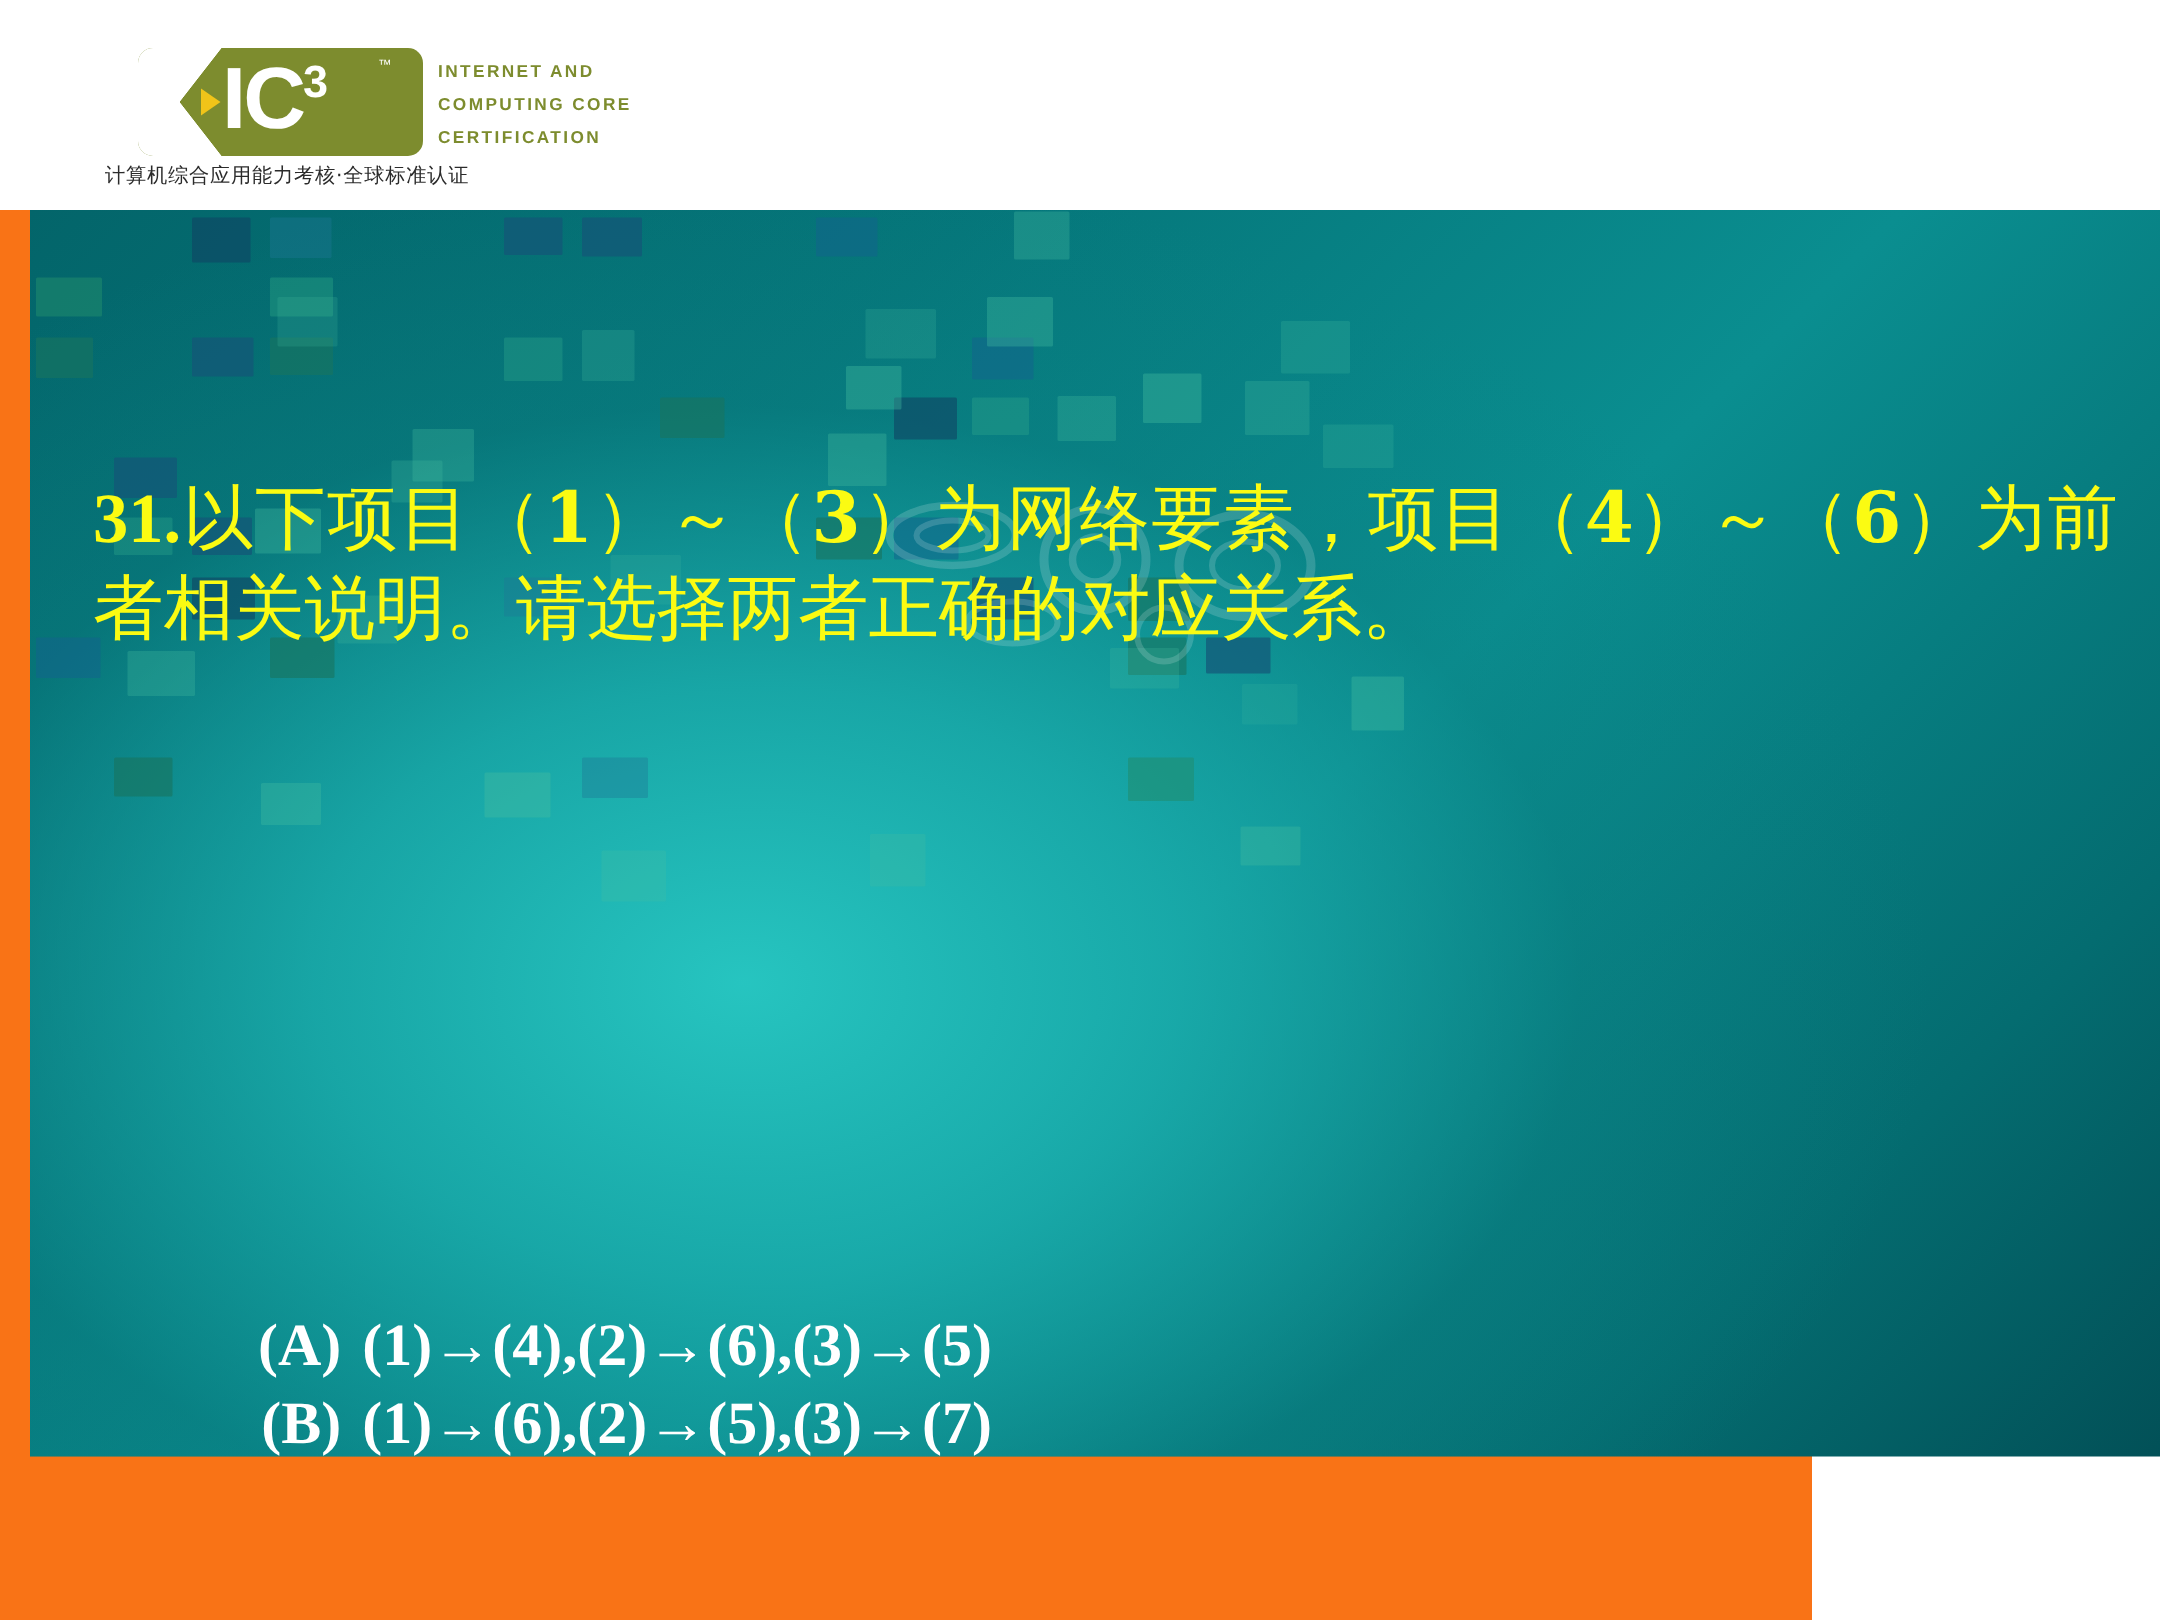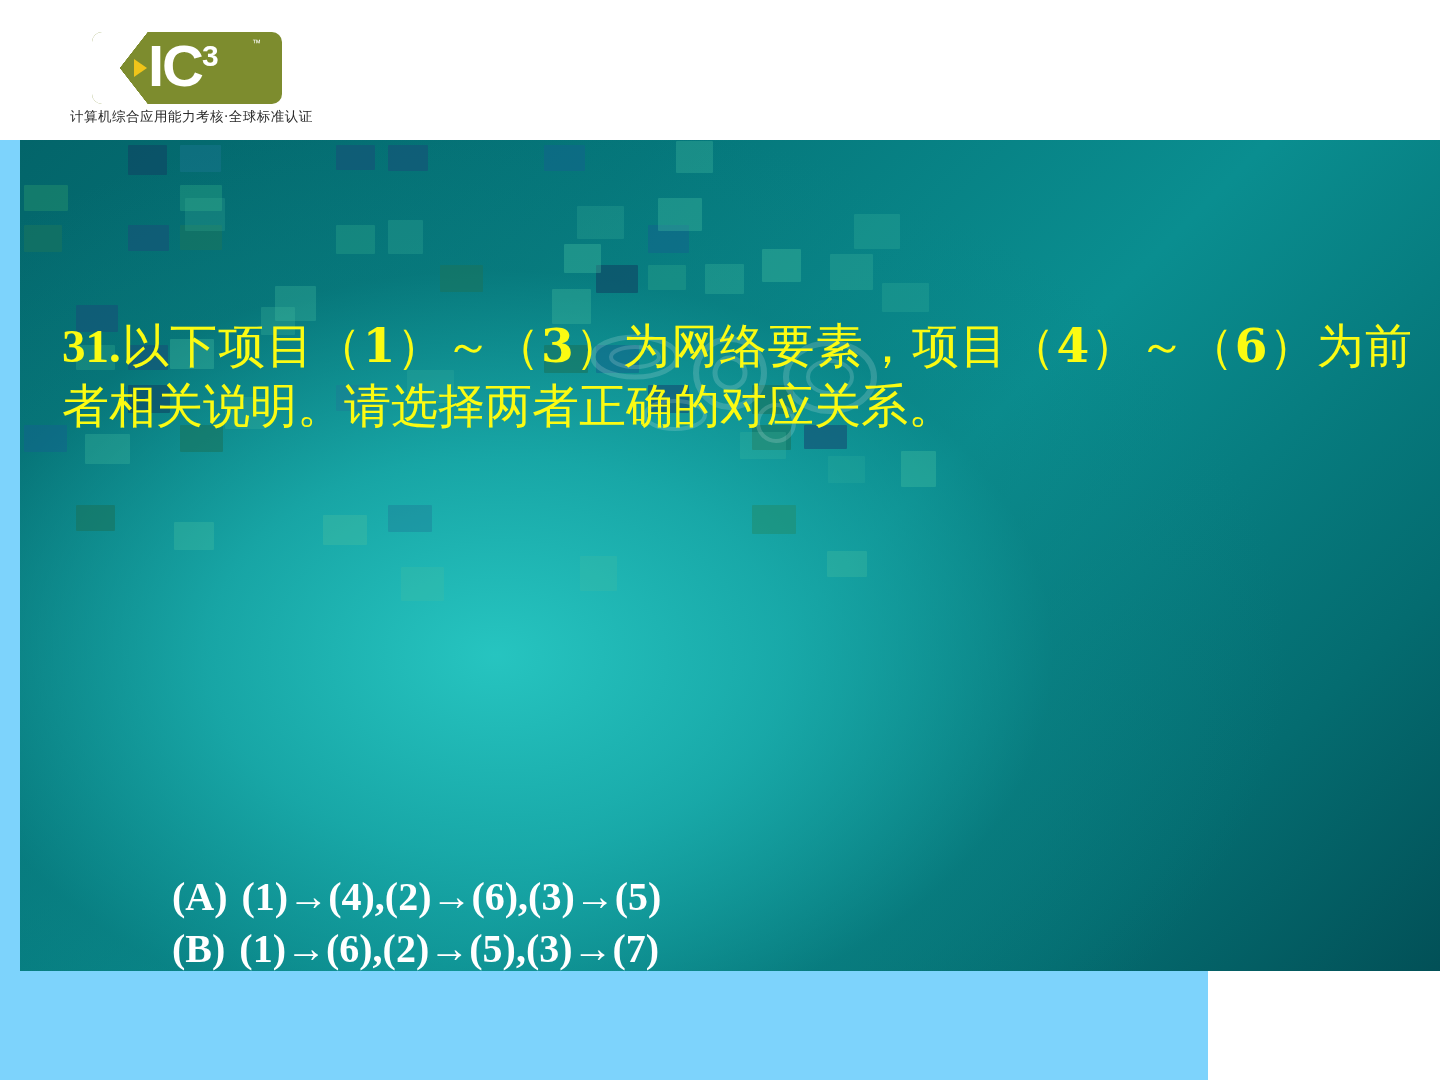--- a/index.html
+++ b/index.html
@@ -12,21 +12,21 @@
     height: 1080px;
     overflow: hidden;
     font-family: "Liberation Serif", "DejaVu Serif", serif;
   }
 
   
   .page {
     position: relative;
     width: 1208px;
     height: 1080px;
-    background: #7dd3fc;
+    background: #f97316;
   }
 
   
   .header {
     position: absolute;
     left: 0;
     top: 0;
     width: 1440px;
     height: 140px;
     background: #ffffff;
@@ -223,36 +223,42 @@
 
   .options {
     position: absolute;
     left: 152px;
     top: 731px;
     color: #ffffff;
     font-family: "Liberation Serif", serif;
     font-weight: bold;
     font-size: 40px;
     line-height: 52px;
+    text-align: right;
   }
   .options .row { white-space: nowrap; }
   .options .okey { margin-right: 14px; }
 </style>
 </head>
 <body>
 
 <div class="page">
 
   <div class="header">
     <div class="logo-wrap">
       <div class="logo-mark"></div>
       <div class="logo-notch"></div>
       <div class="logo-dot"></div>
       <div class="logo-ic"><span>IC</span><span class="logo-sup">3</span></div>
       <div class="logo-tm">™</div>
+      <div class="logo-lines">
+        <div class="logo-line">INTERNET AND</div>
+        <div class="logo-line">COMPUTING CORE</div>
+        <div class="logo-line">CERTIFICATION</div>
+      </div>
       <div class="logo-cn">计算机综合应用能力考核·全球标准认证</div>
     </div>
   </div>
 
   <div class="slide">
 
     <div class="mosaic" id="mosaic">
         <div class="tile" style="left: 4px; top: 45px; width: 44px; height: 26px; background: rgba(32, 140, 110, 0.55);"></div>
         <div class="tile" style="left: 4px; top: 85px; width: 38px; height: 27px; background: rgba(24, 116, 96, 0.62);"></div>
         <div class="tile" style="left: 4px; top: 285px; width: 43px; height: 27px; background: rgba(18, 100, 140, 0.55);"></div>

